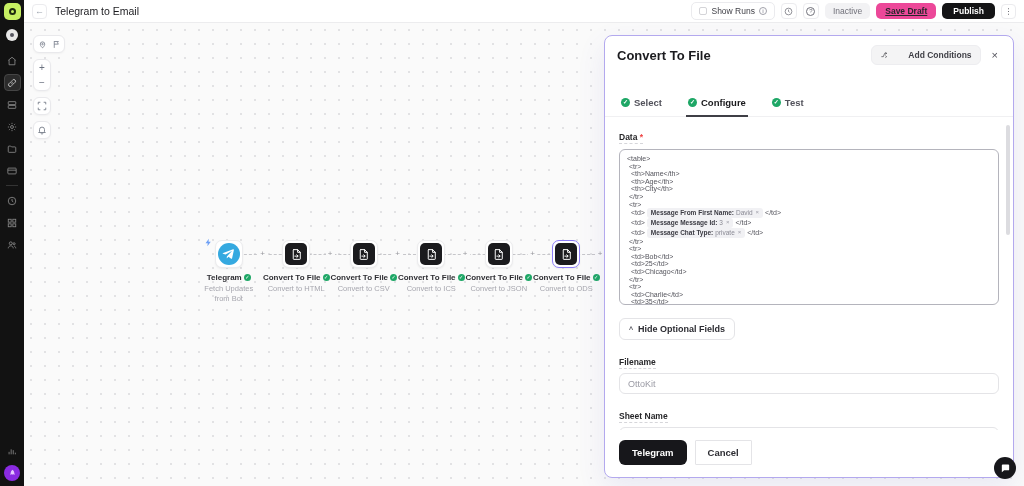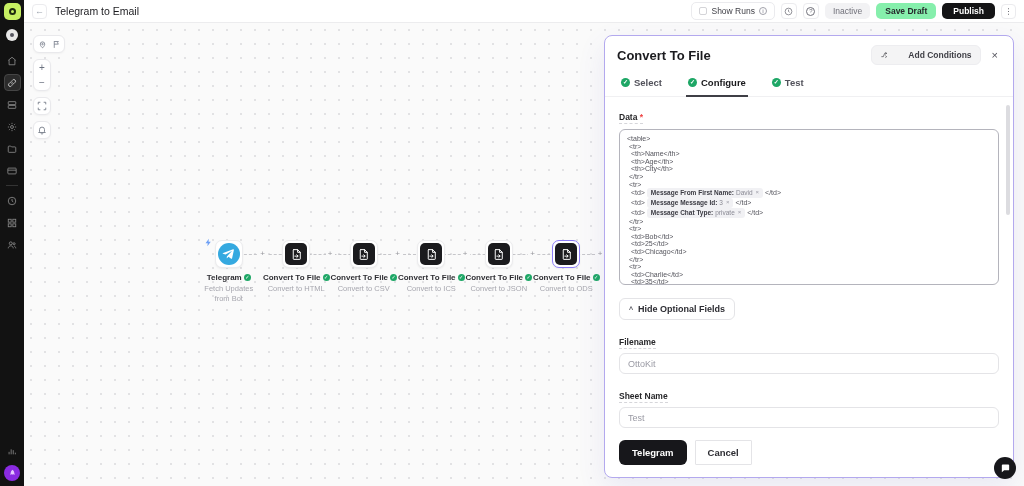--- a/index.html
+++ b/index.html
@@ -27,21 +27,21 @@
               color:#9ca3af; font-size:9px; line-height:1; }
   .tb-title { font-size:10.5px; font-weight:400; color:#1c1c20; }
   .tb-right { margin-left:auto; display:flex; align-items:center; gap:6px; }
   .showruns { display:flex; align-items:center; gap:4px; border:1px solid #ebebee; border-radius:5px; padding:3px 7px; font-size:8.5px; color:#3f3f46; }
   .cb { width:8px; height:8px; border:1px solid #d4d4d8; border-radius:2px; background:#fff; }
   .info-i { width:8px; height:8px; border:1px solid #a1a1aa; border-radius:50%; color:#a1a1aa; font-size:5.5px; display:flex; align-items:center; justify-content:center; font-weight:700; }
   .icon-btn { width:16px; height:16px; border:1px solid #ebebee; border-radius:4px; display:flex; align-items:center; justify-content:center; color:#71717a; }
   .icon-btn svg { width:9px; height:9px; }
   .circle-q { width:9px; height:9px; border:1px solid #71717a; border-radius:50%; font-size:6px; display:flex; align-items:center; justify-content:center; }
   .badge-inactive { background:#f2f2f4; border-radius:5px; padding:3px 8px; font-size:8.5px; color:#71717a; font-weight:500; }
-  .btn-savedraft { background:#86efac; border-radius:5px; padding:3px 9px; font-size:8.5px; color:#26262b; font-weight:600; }
+  .btn-savedraft { background:#ec4899; border-radius:5px; padding:3px 9px; font-size:8.5px; color:#26262b; font-weight:600;text-decoration:underline; }
   .btn-publish { background:#141416; border-radius:5px; padding:3px 11px; font-size:8.5px; color:#fff; font-weight:600; }
   .dots-btn { width:15px; height:15px; border:1px solid #ebebee; border-radius:4px; display:flex; align-items:center; justify-content:center; color:#52525b; font-size:8px; }
 
   
   .canvas { position:absolute; left:24px; top:23px; right:0; bottom:0; background:#fafafa;
             background-image:radial-gradient(#e2e2e4 0.8px, transparent 0.9px); background-size:14px 14px; }
   .canvas-controls { position:absolute; left:9px; top:12px; display:flex; flex-direction:column; gap:6px; z-index:5; }
   .ctrl-pair { background:#fff; border:1px solid #e9e9ec; border-radius:6px; display:flex; padding:1px; box-shadow:0 1px 2px rgba(0,0,0,.04); }
   .ctrl-cell { width:14px; height:14px; display:flex; align-items:center; justify-content:center; color:#6b7280; }
   .ctrl-cell svg { width:9px; height:9px; }
@@ -73,21 +73,21 @@
 
   
   .panel { position:absolute; left:604px; top:35px; width:410px; height:443px; background:#fff; border:1px solid #b3a9ee; border-radius:8px;
            box-shadow:0 10px 28px rgba(90,80,190,.10); z-index:20; display:flex; flex-direction:column; overflow:hidden; }
   .p-head { display:flex; align-items:center; gap:8px; padding:9px 12px 6px; }
   .p-title { flex:1; font-size:13px; font-weight:700; color:#1b1b1f; }
   .add-cond { display:flex; align-items:center; gap:20px; background:#f4f4f5; border:1px solid #ededf0; border-radius:6px; padding:4px 8px;
               font-size:8.5px; font-weight:600; color:#3f3f46; }
   .add-cond svg { width:8px; height:8px; }
   .close-x { color:#52525b; font-size:11px; padding:0 3px; line-height:1; }
-  .p-tabs { display:flex; gap:22px; padding:0 14px; border-bottom:1px solid #f0f0f2; }
+  .p-tabs { display:flex; gap:22px; padding:0 14px; border-bottom:1px solid #f0f0f2;margin-top:20px; }
   .p-tab { display:flex; align-items:center; gap:4px; padding:6px 2px 7px; font-size:9.5px; font-weight:600; color:#52525b;
            border-bottom:2px solid transparent; margin-bottom:-1px; }
   .p-tab.active { color:#18181b; border-bottom-color:#3f3f46; }
   .tab-check { width:9px; height:9px; border-radius:50%; background:#1ea766; color:#fff; font-size:6px; line-height:9px; text-align:center; }
   .p-body { flex:1; padding:9px 14px 0; position:relative; overflow:hidden; }
   .scroll-thumb { position:absolute; right:3px; top:8px; width:4px; height:110px; background:#dcdce0; border-radius:2px; }
   .f-label { display:inline-block; font-size:8.5px; font-weight:700; color:#27272a; border-bottom:1px dashed #d6d6da; padding-bottom:1px; }
   .req { color:#ef4444; border-bottom:none; font-weight:700; }
   .code-box { margin-top:5px; border:1px solid #b4b4bc; border-radius:6px; height:156px; overflow:hidden; padding:5px 7px;
               font-size:7px; color:#54545c; }

